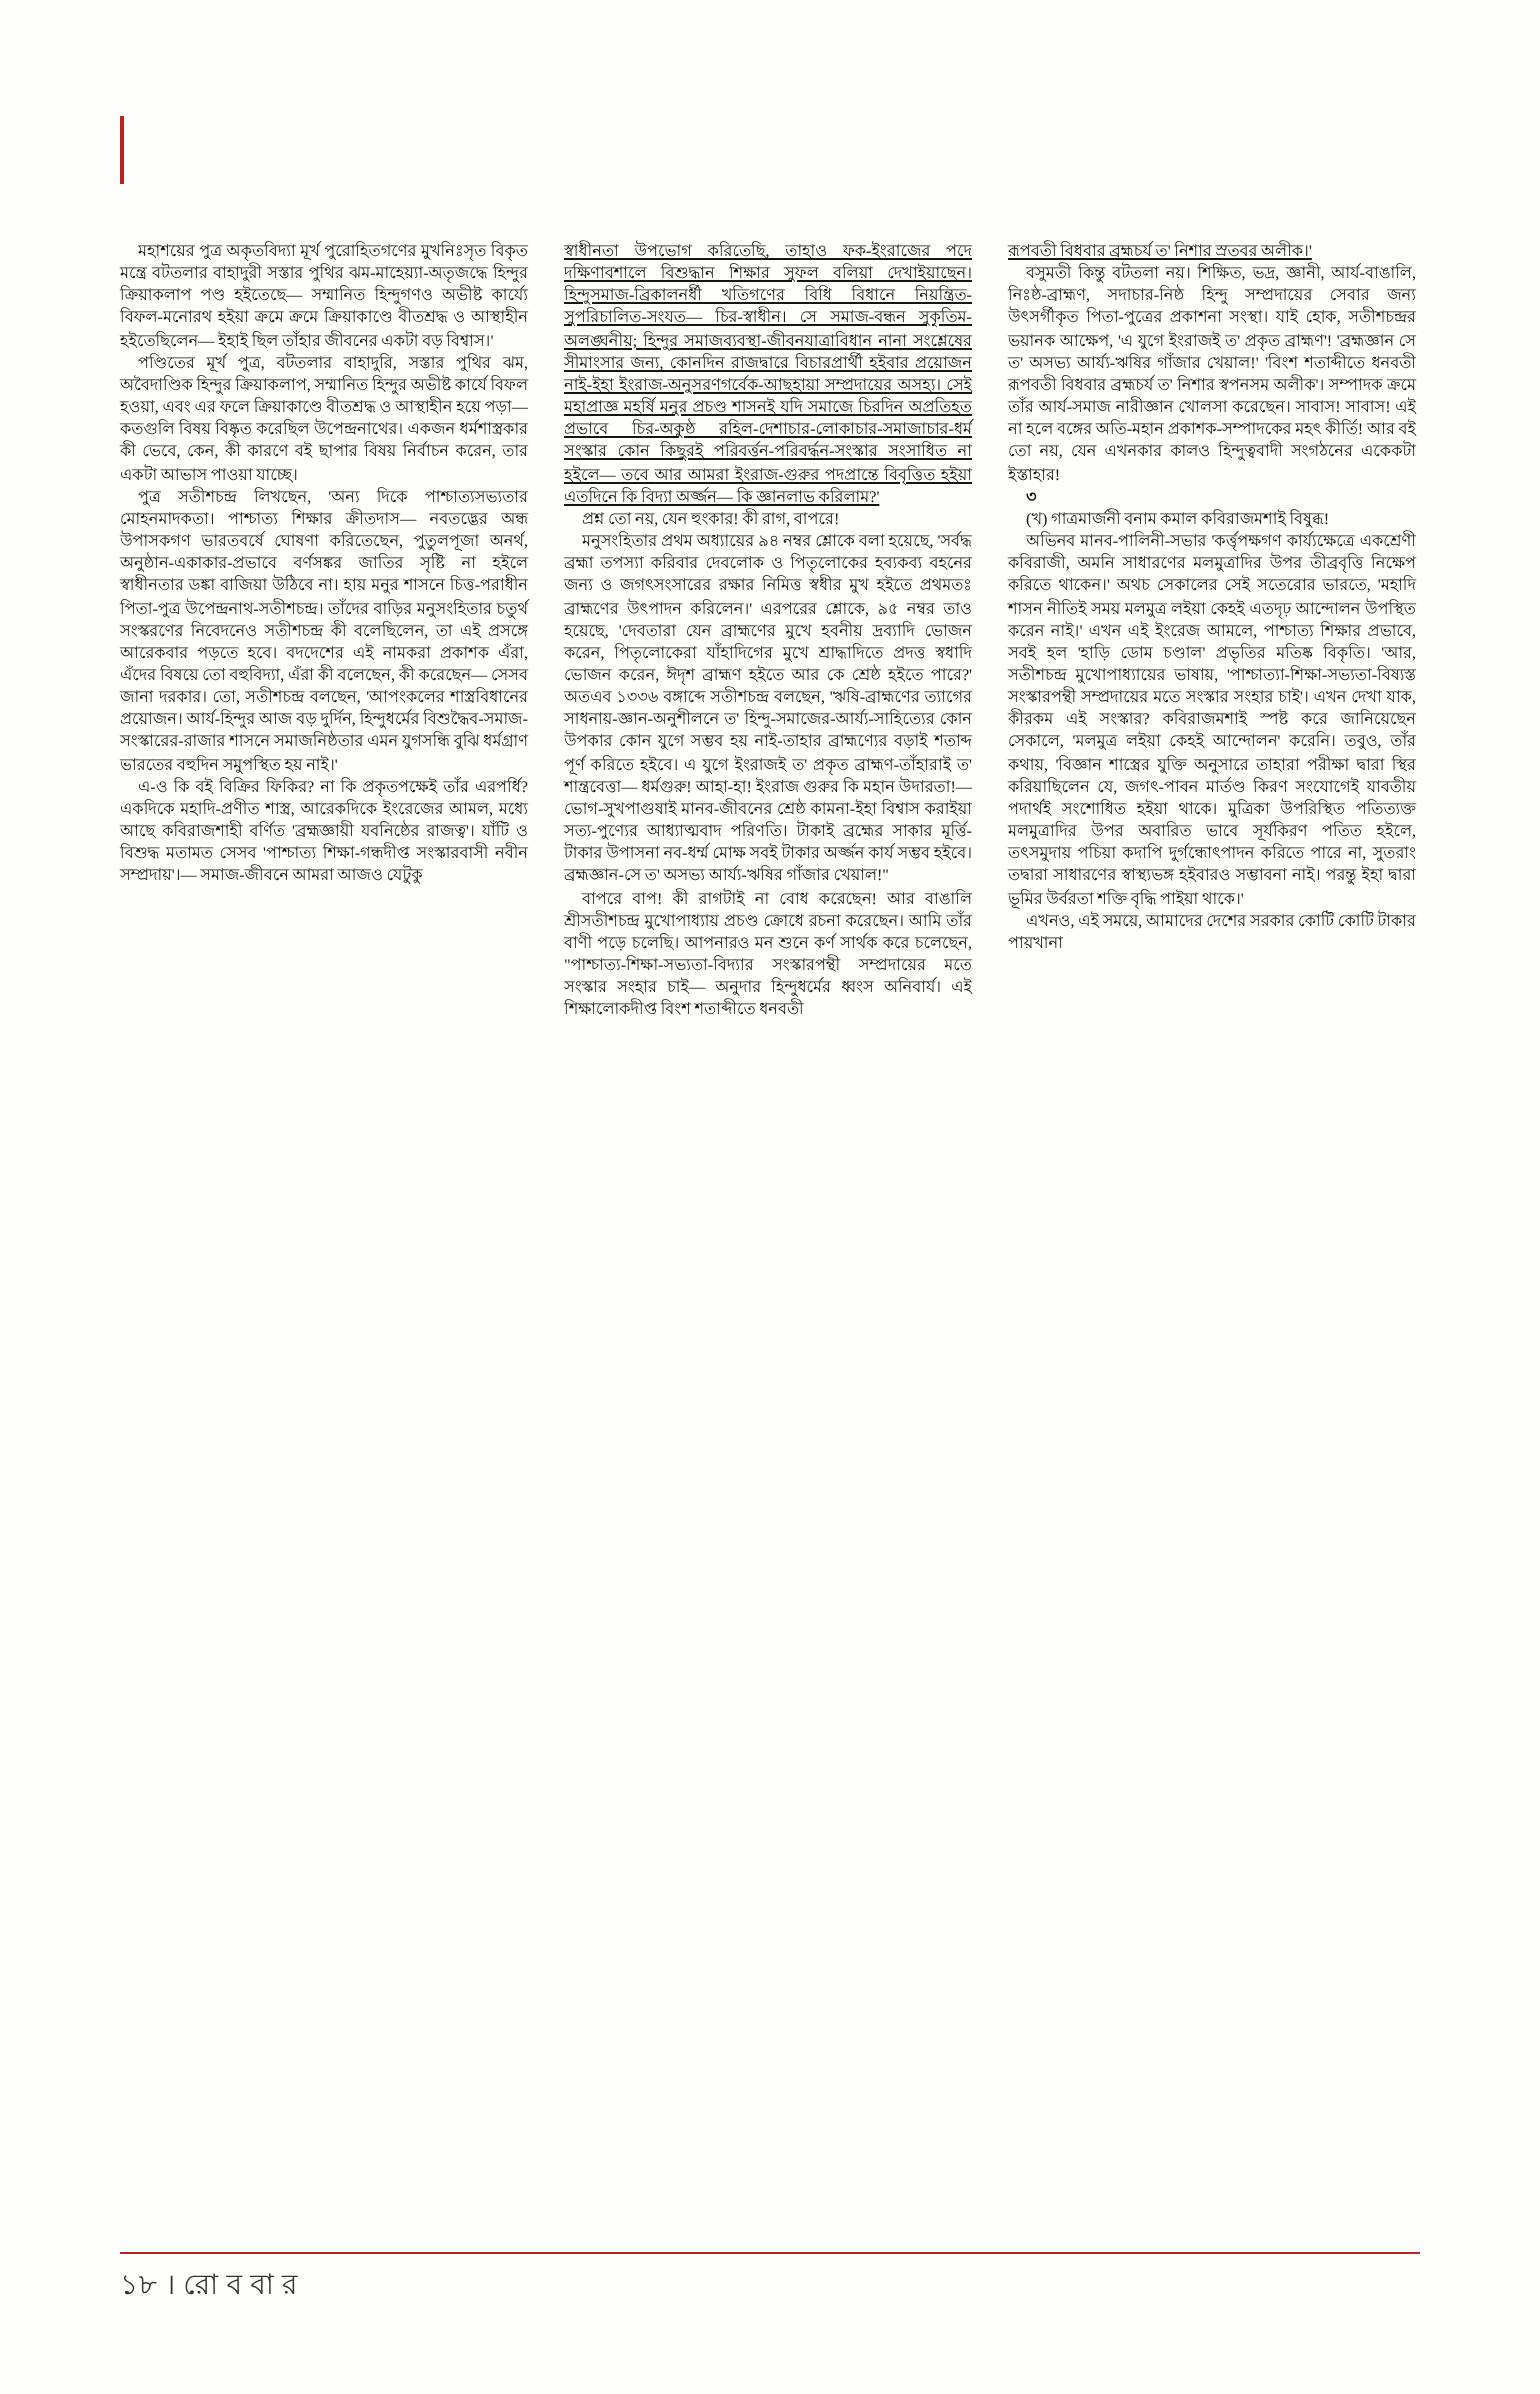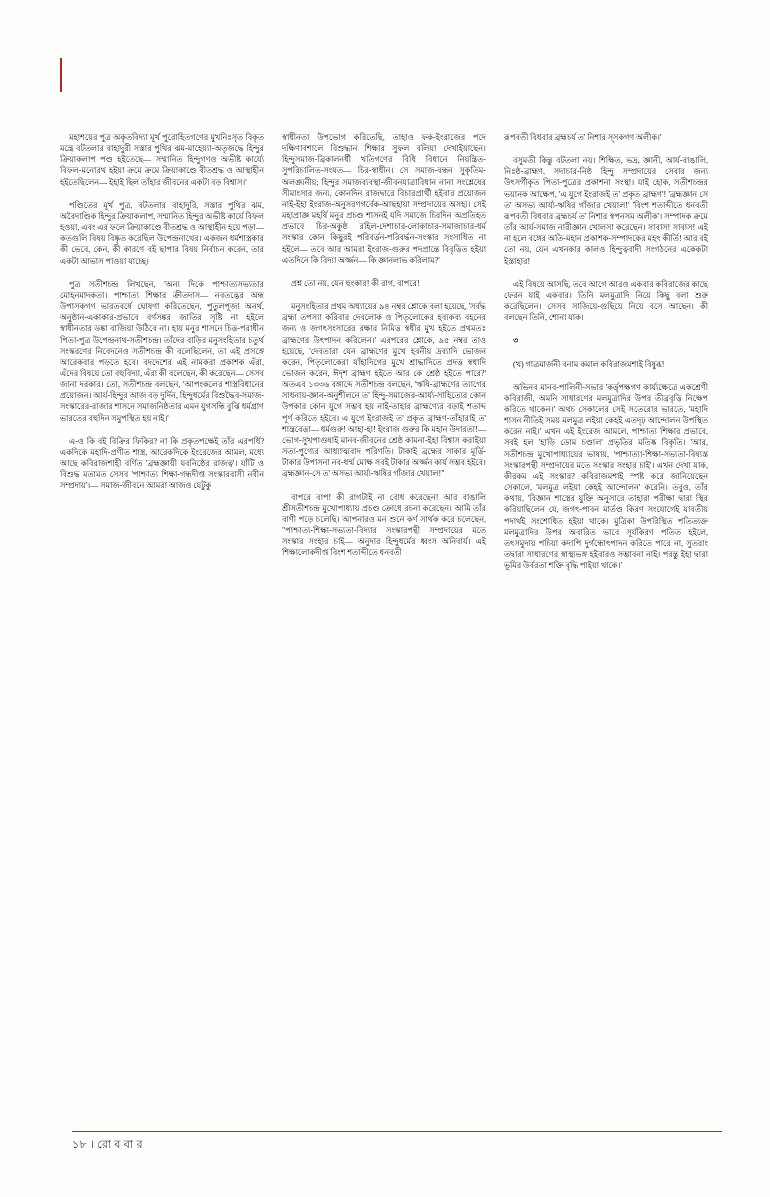--- a/index.html
+++ b/index.html
@@ -40,46 +40,47 @@
   }
   .col {
     width: 204px;
     font-size: 8.1px;
     line-height: 1.38;
     text-align: justify;
     color: #141414;
     word-spacing: -0.2px;
   }
   .col p {
-    margin: 12px 0 0 0;
+    margin: 0 0 0 0;
     text-indent: 9px;
     hyphens: none;
   }
   .col p.noind {
     text-indent: 0;
+    text-decoration: underline;
   }
   .sec-num {
     margin-top: 9px;
     text-indent: 0;
     font-weight: bold;
   }
   .sec-sub {
     text-indent: 0;
     font-weight: normal;
     margin-bottom: 4px;
   }
   
   .footer {
     position: absolute;
-    left: 72px;
+    left: 60px;
     bottom: 42px;
     width: 650px;
     border-top: 1.6px solid #b3261e;
     padding-top: 4px;
-    font-size: 11px;
+    font-size: 14px;
     color: #333;
     letter-spacing: 0.3px;
   }
   .footer .pg {
     display: inline-block;
   }
 </style>
 </head>
 <body>
 
@@ -97,26 +98,26 @@
     </div>
 
     <div class="col">
       <p class="noind">স্বাধীনতা উপভোগ করিতেছি, তাহাও ফক-ইংরাজের পদে দক্ষিণাবশালে বিশুদ্ধান শিক্ষার সুফল বলিয়া দেখাইয়াছেন। হিন্দুসমাজ-ব্রিকালনর্ধী খতিগণের বিধি বিধানে নিয়ন্ত্রিত-সুপরিচালিত-সংযত— চির-স্বাধীন। সে সমাজ-বন্ধন সুকৃতিম-অলঙ্ঘনীয়; হিন্দুর সমাজব্যবস্থা-জীবনযাত্রাবিধান নানা সংশ্লেষের সীমাংসার জন্য, কোনদিন রাজদ্বারে বিচারপ্রার্থী হইবার প্রয়োজন নাই-ইহা ইংরাজ-অনুসরণগর্বেক-আছহায়া সম্প্রদায়ের অসহ্য। সেই মহাপ্রাজ্ঞ মহর্ষি মনুর প্রচণ্ড শাসনই যদি সমাজে চিরদিন অপ্রতিহত প্রভাবে চির-অকুষ্ঠ রহিল-দেশাচার-লোকাচার-সমাজাচার-ধর্ম সংস্কার কোন কিছুরই পরিবর্ত্তন-পরিবর্দ্ধন-সংস্কার সংসাধিত না হইলে— তবে আর আমরা ইংরাজ-গুরুর পদপ্রান্তে বিবৃত্তিত হইয়া এতদিনে কি বিদ্যা অর্জ্জন— কি জ্ঞানলাভ করিলাম?'</p>
       <p>প্রশ্ন তো নয়, যেন হুংকার! কী রাগ, বাপরে!</p>
       <p>মনুসংহিতার প্রথম অধ্যায়ের ৯৪ নম্বর শ্লোকে বলা হয়েছে, 'সর্বদ্ধ ব্রহ্মা তপস্যা করিবার দেবলোক ও পিতৃলোকের হব্যকব্য বহনের জন্য ও জগৎসংসারের রক্ষার নিমিত্ত স্বধীর মুখ হইতে প্রথমতঃ ব্রাহ্মণের উৎপাদন করিলেন।' এরপরের শ্লোকে, ৯৫ নম্বর তাও হয়েছে, 'দেবতারা যেন ব্রাহ্মণের মুখে হবনীয় দ্রব্যাদি ভোজন করেন, পিতৃলোকেরা যাঁহাদিগের মুখে শ্রাদ্ধাদিতে প্রদত্ত স্বধাদি ভোজন করেন, ঈদৃশ ব্রাহ্মণ হইতে আর কে শ্রেষ্ঠ হইতে পারে?' অতএব ১৩৩৬ বঙ্গাব্দে সতীশচন্দ্র বলছেন, 'ঋষি-ব্রাহ্মণের ত্যাগের সাধনায়-জ্ঞান-অনুশীলনে ত' হিন্দু-সমাজের-আর্য্য-সাহিত্যের কোন উপকার কোন যুগে সম্ভব হয় নাই-তাহার ব্রাহ্মণ্যের বড়াই শতাব্দ পূর্ণ করিতে হইবে। এ যুগে ইংরাজই ত' প্রকৃত ব্রাহ্মণ-তাঁহারাই ত' শান্ত্রবেত্তা— ধর্মগুরু! আহা-হা! ইংরাজ গুরুর কি মহান উদারতা!— ভোগ-সুখপাগুষাই মানব-জীবনের শ্রেষ্ঠ কামনা-ইহা বিশ্বাস করাইয়া সত্য-পুণ্যের আধ্যাত্মবাদ পরিণতি। টাকাই ব্রহ্মের সাকার মূর্ত্তি-টাকার উপাসনা নব-ধর্ম্ম মোক্ষ সবই টাকার অর্জ্জন কার্য সম্ভব হইবে। ব্রহ্মজ্ঞান-সে ত' অসভ্য আর্য্য-ঋষির গাঁজার খেয়াল!"</p>
       <p>বাপরে বাপ! কী রাগটাই না বোধ করেছেন! আর বাঙালি শ্রীসতীশচন্দ্র মুখোপাধ্যায় প্রচণ্ড ক্রোধে রচনা করেছেন। আমি তাঁর বাণী পড়ে চলেছি। আপনারও মন শুনে কর্ণ সার্থক করে চলেছেন, "পাশ্চাত্য-শিক্ষা-সভ্যতা-বিদ্যার সংস্কারপন্থী সম্প্রদায়ের মতে সংস্কার সংহার চাই— অনুদার হিন্দুধর্মের ধ্বংস অনিবার্য। এই শিক্ষালোকদীপ্ত বিংশ শতাব্দীতে ধনবতী</p>
     </div>
 
     <div class="col">
-      <p class="noind">রূপবতী বিধবার ব্রহ্মচর্য ত' নিশার স্সকগণ অলীক।'</p>
+      <p class="noind">রূপবতী বিধবার ব্রহ্মচর্য ত' নিশার স্রতবর অলীক।'</p>
       <p>বসুমতী কিন্তু বটতলা নয়। শিক্ষিত, ভদ্র, জ্ঞানী, আর্য-বাঙালি, নিঃষ্ঠ-ব্রাহ্মণ, সদাচার-নিষ্ঠ হিন্দু সম্প্রদায়ের সেবার জন্য উৎসর্গীকৃত পিতা-পুত্রের প্রকাশনা সংস্থা। যাই হোক, সতীশচন্দ্রর ভয়ানক আক্ষেপ, 'এ যুগে ইংরাজই ত' প্রকৃত ব্রাহ্মণ'! 'ব্রহ্মজ্ঞান সে ত' অসভ্য আর্য্য-ঋষির গাঁজার খেয়াল!' 'বিংশ শতাব্দীতে ধনবতী রূপবতী বিধবার ব্রহ্মচর্য ত' নিশার স্বপনসম অলীক'। সম্পাদক ক্রমে তাঁর আর্য-সমাজ নারীজ্ঞান খোলসা করেছেন। সাবাস! সাবাস! এই না হলে বঙ্গের অতি-মহান প্রকাশক-সম্পাদকের মহৎ কীর্তি! আর বই তো নয়, যেন এখনকার কালও হিন্দুত্ববাদী সংগঠনের একেকটা ইস্তাহার!</p>
-      <p>এই বিষয়ে আসছি, তবে আগে আরও একবার কবিরাজের কাছে ফেরন যাই একবার। তিনি মলমুত্রাদি নিয়ে কিছু বলা শুরু করেছিলেন। সেসব সাজিয়ে-গুছিয়ে নিয়ে বসে আছেন। কী বলছেন তিনি, শোনা যাক।</p>
       <p class="sec-num">৩</p>
       <p class="sec-sub">(খ) গাত্রমার্জনী বনাম কমাল কবিরাজমশাই বিষুব্ধ!</p>
       <p>অভিনব মানব-পালিনী-সভার 'কর্ত্তৃপক্ষগণ কার্য্যক্ষেত্রে একশ্রেণী কবিরাজী, অমনি সাধারণের মলমুত্রাদির উপর তীব্রবৃত্তি নিক্ষেপ করিতে থাকেন।' অথচ সেকালের সেই সতেরোর ভারতে, 'মহাদি শাসন নীতিই সময় মলমুত্র লইয়া কেহই এতদৃঢ় আন্দোলন উপস্থিত করেন নাই।' এখন এই ইংরেজ আমলে, পাশ্চাত্য শিক্ষার প্রভাবে, সবই হল 'হাড়ি ডোম চণ্ডাল' প্রভৃতির মতিষ্ক বিকৃতি। 'আর, সতীশচন্দ্র মুখোপাধ্যায়ের ভাষায়, 'পাশ্চাত্যা-শিক্ষা-সভ্যতা-বিষ্যস্ত সংস্কারপন্থী সম্প্রদায়ের মতে সংস্কার সংহার চাই'। এখন দেখা যাক, কীরকম এই সংস্কার? কবিরাজমশাই স্পষ্ট করে জানিয়েছেন সেকালে, 'মলমুত্র লইয়া কেহই আন্দোলন' করেনি। তবুও, তাঁর কথায়, 'বিজ্ঞান শাস্ত্রের যুক্তি অনুসারে তাহারা পরীক্ষা দ্বারা স্থির করিয়াছিলেন যে, জগৎ-পাবন মার্তণ্ড কিরণ সংযোগেই যাবতীয় পদার্থই সংশোধিত হইয়া থাকে। মুত্রিকা উপরিস্থিত পতিত্যক্ত মলমুত্রাদির উপর অবারিত ভাবে সূর্যকিরণ পতিত হইলে, তৎসমুদায় পচিয়া কদাপি দুর্গন্ধোৎপাদন করিতে পারে না, সুতরাং তদ্বারা সাধারণের স্বাস্থ্যভঙ্গ হইবারও সম্ভাবনা নাই। পরন্তু ইহা দ্বারা ভূমির উর্বরতা শক্তি বৃদ্ধি পাইয়া থাকে।'</p>
+      <p>এখনও, এই সময়ে, আমাদের দেশের সরকার কোটি কোটি টাকার পায়খানা</p>
     </div>
 
   </div>
 
   <div class="footer">
     <span class="pg">১৮ । রো ব বা র</span>
   </div>
 
 </div>
 

